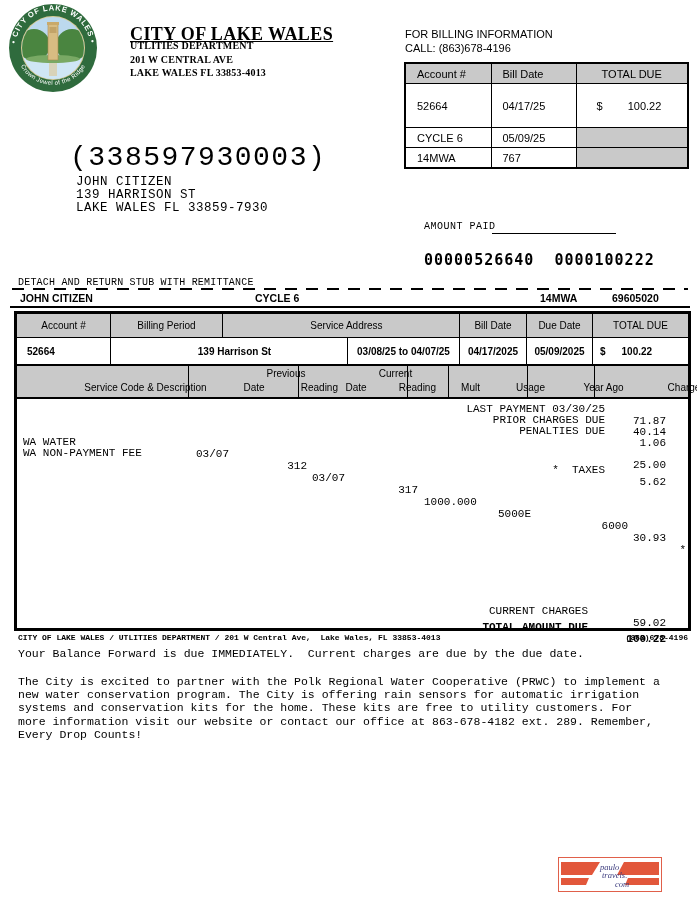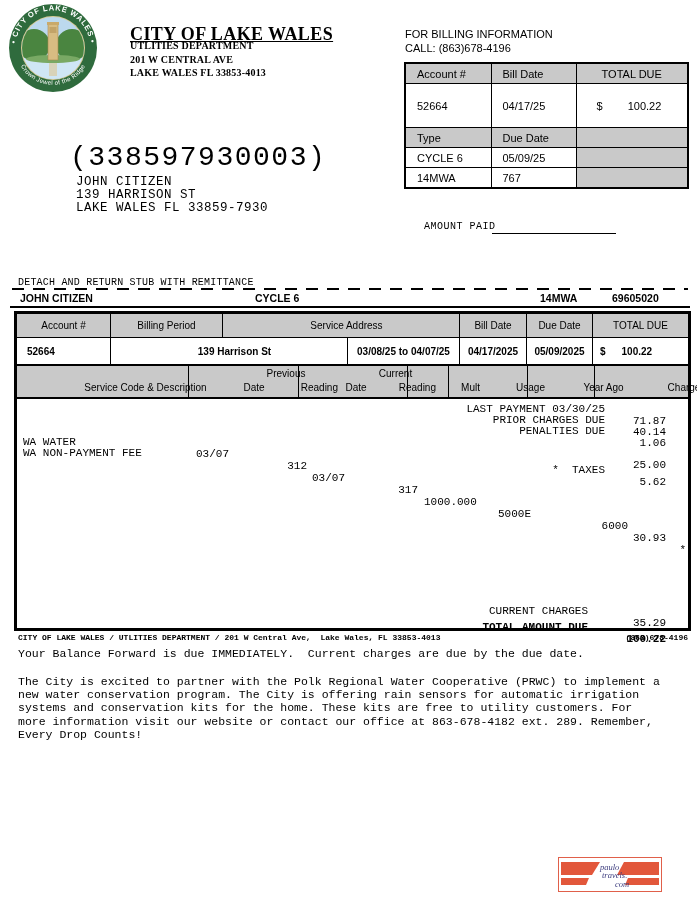--- a/index.html
+++ b/index.html
@@ -126,25 +126,20 @@
     </tr>
     <tr>
       <td>52664</td>
       <td>04/17/25</td>
       <td style="padding:12px">
         <span class="cur-sym">$</span>
         <span class="cur-amt">100.22</span>
       </td>
     </tr>
     <tr>
-      <td class="g">Type</td>
-      <td class="g">Due Date</td>
-      <td class="g"></td>
-    </tr>
-    <tr>
       <td>CYCLE 6</td>
       <td>05/09/25</td>
       <td class="g"></td>
     </tr>
     <tr>
       <td>14MWA</td>
       <td>767</td>
       <td class="g"></td>
     </tr>
   </tbody>
@@ -152,20 +147,21 @@
 
   <div class="acct-big">(338597930003)</div>
   <div class="mail">
     <div>JOHN CITIZEN</div>
     <div>139 HARRISON ST</div>
     <div>LAKE WALES FL 33859-7930</div>
   </div>
 
   <div class="amount-paid-label">AMOUNT PAID</div>
   <div class="amount-paid-line"></div>
+  <div class="scan-line">00000526640  0000100222</div>
 
   <div class="detach-note">DETACH AND RETURN STUB WITH REMITTANCE</div>
   <div class="dash-line"></div>
 
   <span class="stub-head" style="left:20px">JOHN CITIZEN</span>
   <span class="stub-head" style="left:255px">CYCLE 6</span>
   <span class="stub-head" style="left:540px">14MWA</span>
   <span class="stub-head" style="left:612px">69605020</span>
   <div class="thin-line"></div>
 
@@ -241,21 +237,21 @@
       <span style="left:6px">WA NON-PAYMENT FEE</span>
       <span class="amt">25.00</span>
     </div>
     <div class="drow" style="top:138px">
       <span class="lblr">*  TAXES</span>
       <span class="amt">5.62</span>
     </div>
 
     <div class="drow" style="top:279px">
       <span class="lblr2">CURRENT CHARGES</span>
-      <span class="amt">35.29</span>
+      <span class="amt">59.02</span>
     </div>
     <div class="drow bold" style="top:295px">
       <span class="lblr2">TOTAL AMOUNT DUE</span>
       <span class="amt">100.22</span>
     </div>
   </div>
 
   <div class="stub-footer" style="left:18px">CITY OF LAKE WALES / UTLITIES DEPARTMENT / 201 W Central Ave,  Lake Wales, FL 33853-4013</div>
   <div class="stub-footer" style="right:9px">(863)678-4196</div>
 

